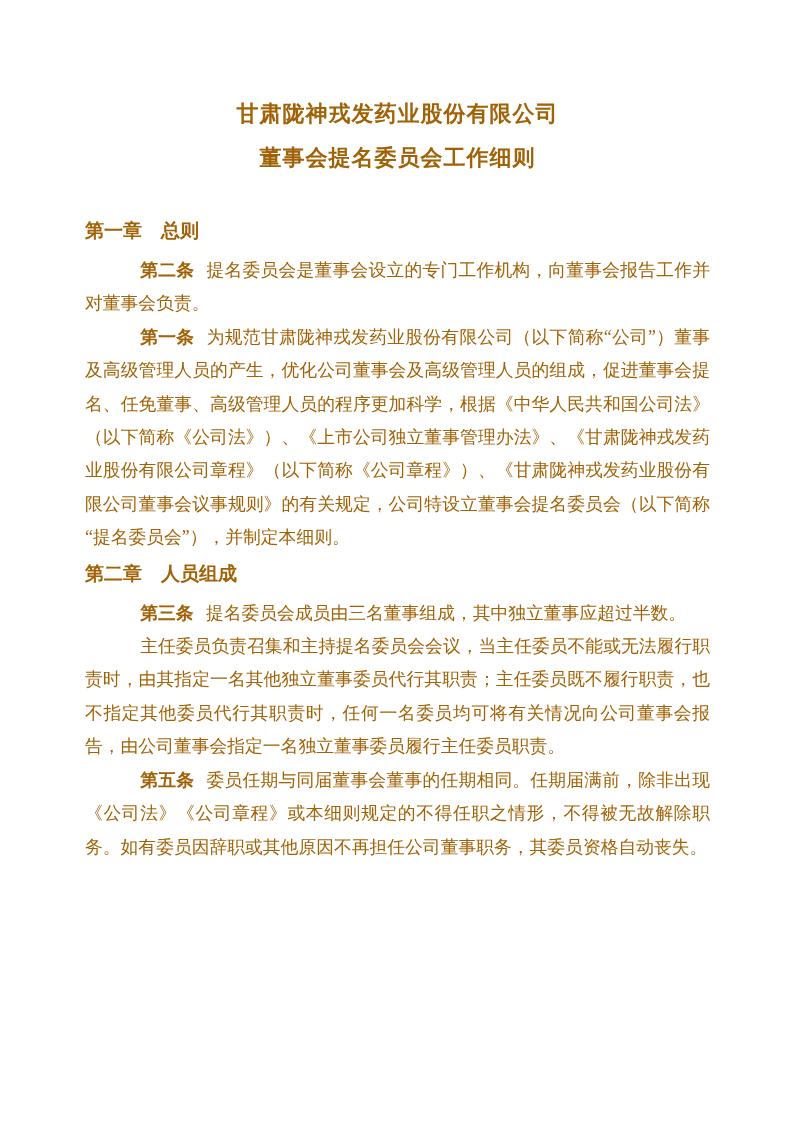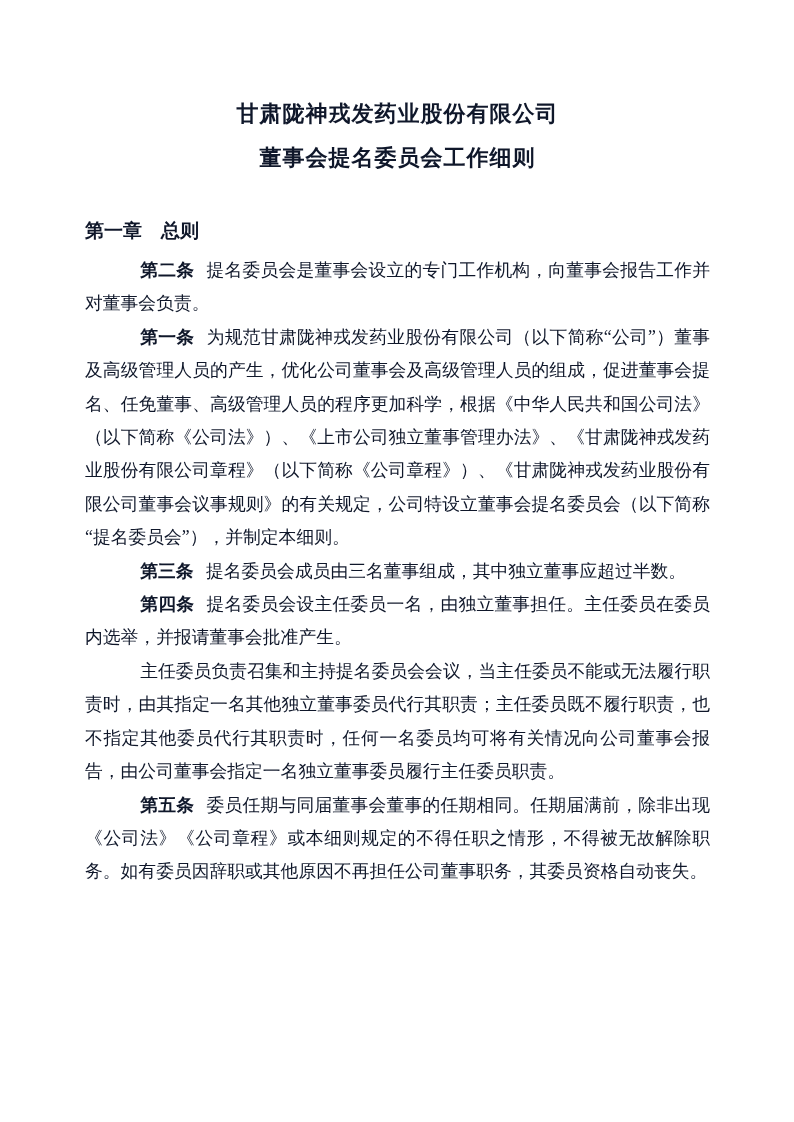--- a/index.html
+++ b/index.html
@@ -6,21 +6,21 @@
     margin: 0;
     padding: 0;
     background: #ffffff;
   }
   .page {
     position: relative;
     width: 794px;
     height: 887px;
     margin: 0 auto;
     background: #ffffff;
-    color: #0f172a;
+    color: #a16207;
     box-sizing: border-box;
     padding: 92px 84px 0 85px;
     font-family: "Liberation Serif", "DejaVu Serif", serif;
     overflow: hidden;
   }
   .doc-title,
   .doc-subtitle {
     margin: 0;
     text-align: center;
     font-size: 22px;
@@ -71,29 +71,27 @@
   <h2 class="chapter-heading first">第一章　总则</h2>
 
   <p class="body-para">
     <span class="article-label">第二条</span><span>提名委员会是董事会设立的专门工作机构，向董事会报告工作并对董事会负责。</span>
   </p>
 
   <p class="body-para">
     <span class="article-label">第一条</span><span>为规范甘肃陇神戎发药业股份有限公司（以下简称“公司”）董事及高级管理人员的产生，优化公司董事会及高级管理人员的组成，促进董事会提名、任免董事、高级管理人员的程序更加科学，根据《中华人民共和国公司法》（以下简称《公司法》）、《上市公司独立董事管理办法》、《甘肃陇神戎发药业股份有限公司章程》（以下简称《公司章程》）、《甘肃陇神戎发药业股份有限公司董事会议事规则》的有关规定，公司特设立董事会提名委员会（以下简称“提名委员会”），并制定本细则。</span>
   </p>
 
+  <h2 class="chapter-heading second">第二章　人员组成</h2>
 
   <p class="body-para">
     <span class="article-label">第三条</span><span>提名委员会成员由三名董事组成，其中独立董事应超过半数。</span>
   </p>
 
 
-  <p class="body-para">
-    <span class="article-label">第四条</span><span>提名委员会设主任委员一名，由独立董事担任。主任委员在委员内选举，并报请董事会批准产生。</span>
-  </p>
 
   <p class="body-para">
     <span class="article-label"></span><span>主任委员负责召集和主持提名委员会会议，当主任委员不能或无法履行职责时，由其指定一名其他独立董事委员代行其职责；主任委员既不履行职责，也不指定其他委员代行其职责时，任何一名委员均可将有关情况向公司董事会报告，由公司董事会指定一名独立董事委员履行主任委员职责。</span>
   </p>
 
   <p class="body-para">
     <span class="article-label">第五条</span><span>委员任期与同届董事会董事的任期相同。任期届满前，除非出现《公司法》《公司章程》或本细则规定的不得任职之情形，不得被无故解除职务。如有委员因辞职或其他原因不再担任公司董事职务，其委员资格自动丧失。</span>
   </p>
 
 

